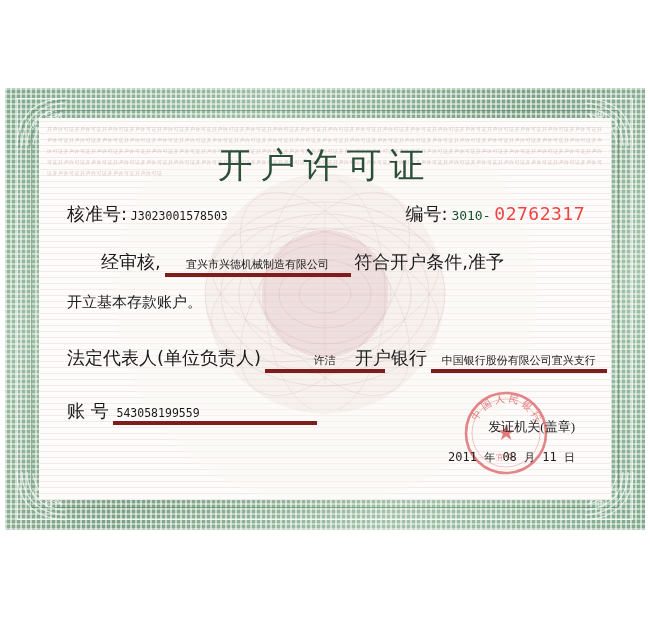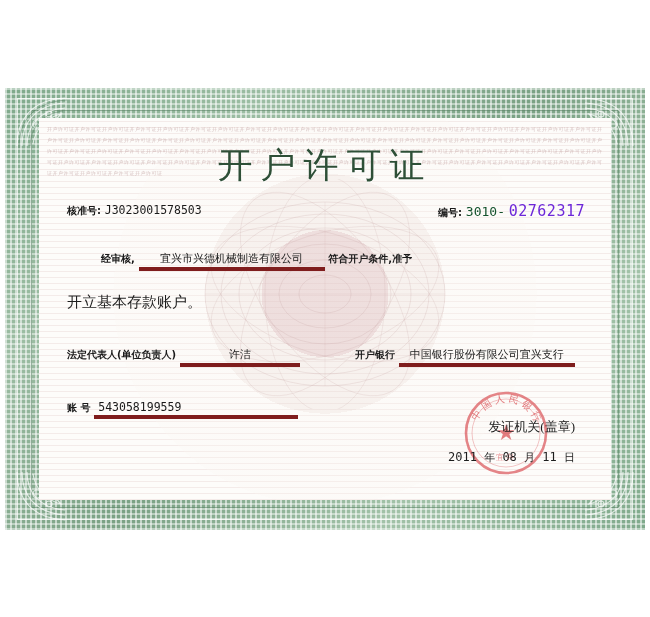--- a/index.html
+++ b/index.html
@@ -112,43 +112,43 @@
     text-align: center;
     font-family: "DejaVu Sans", sans-serif;
     font-size: 35px;
     font-weight: normal;
     letter-spacing: 8px;
     color: #2e4f37;
     text-shadow: 0 1px 0 rgba(255,255,255,.8);
   }
 
   .row { position: absolute; font-size: 13.5px; white-space: nowrap; }
-  .lbl { font-family: "DejaVu Sans", sans-serif; font-size: 10px; color: #1a1a1a; font-weight: bold; }
+  .lbl { font-family: "DejaVu Sans", sans-serif; font-size: 18px; color: #1a1a1a; }
   .val {
     font-family: "DejaVu Sans Mono", monospace;
     font-size: 11.5px;
     color: #1a1a1a;
     text-align: center;
   }
   .val-cn { font-family: "DejaVu Sans", sans-serif; font-size: 11px; color: #1a1a1a; }
   .ul {
     display: inline-block;
     border-bottom: 4px solid #7f1d1d;
     text-align: center;
     padding: 0 4px 1px 4px;
     vertical-align: baseline;
   }
 
   
   .r-approve { left: 28px; top: 84px; }
   .r-serial  { right: 26px; top: 84px; text-align: right; }
   .serial-red {
     font-family: "DejaVu Sans Mono", monospace;
-    font-size: 15px;
-    color: #6d28d9;
+    font-size: 18px;
+    color: #ef4444;
     letter-spacing: .5px;
     margin-top: 44px;
   }
   .serial-black {
     font-family: "DejaVu Sans Mono", monospace;
     font-size: 13px;
     color: #14532d;
   }
 
   

